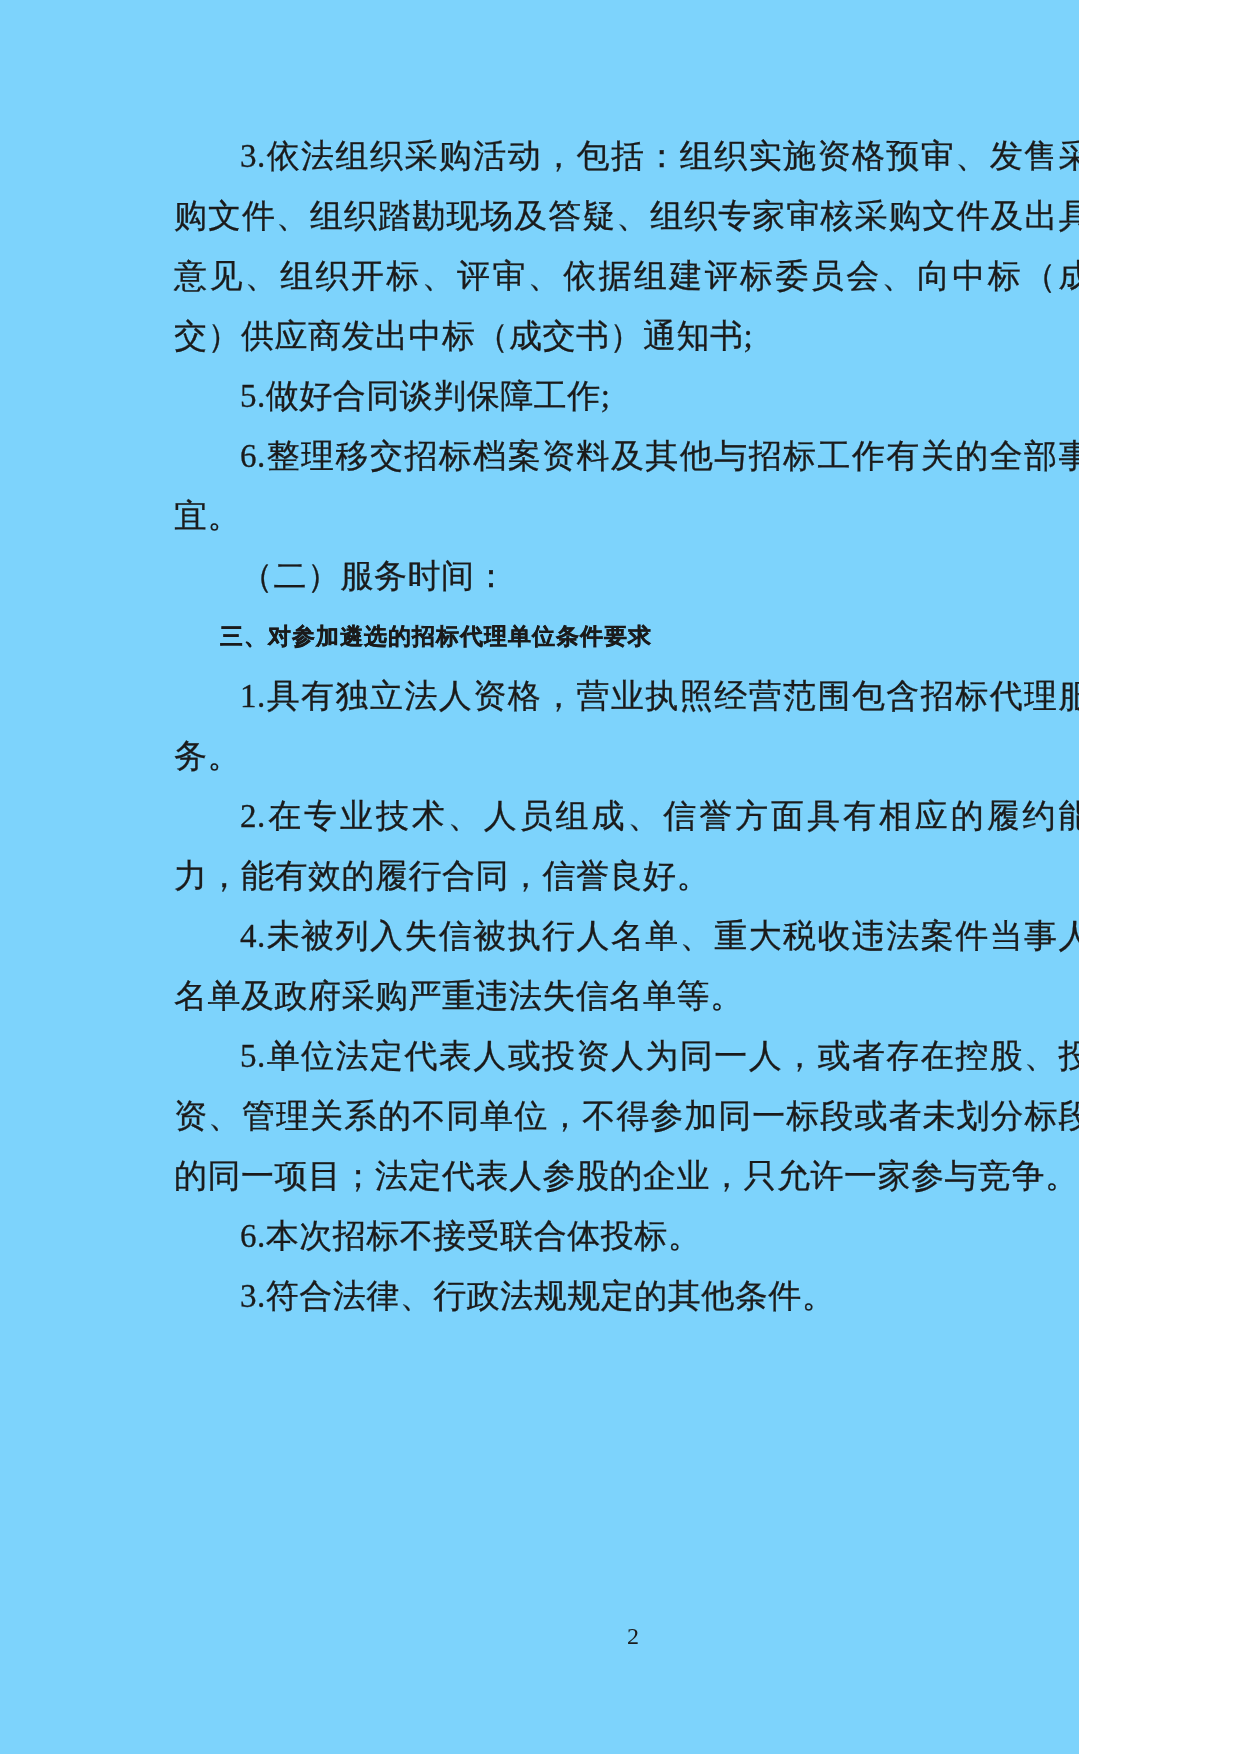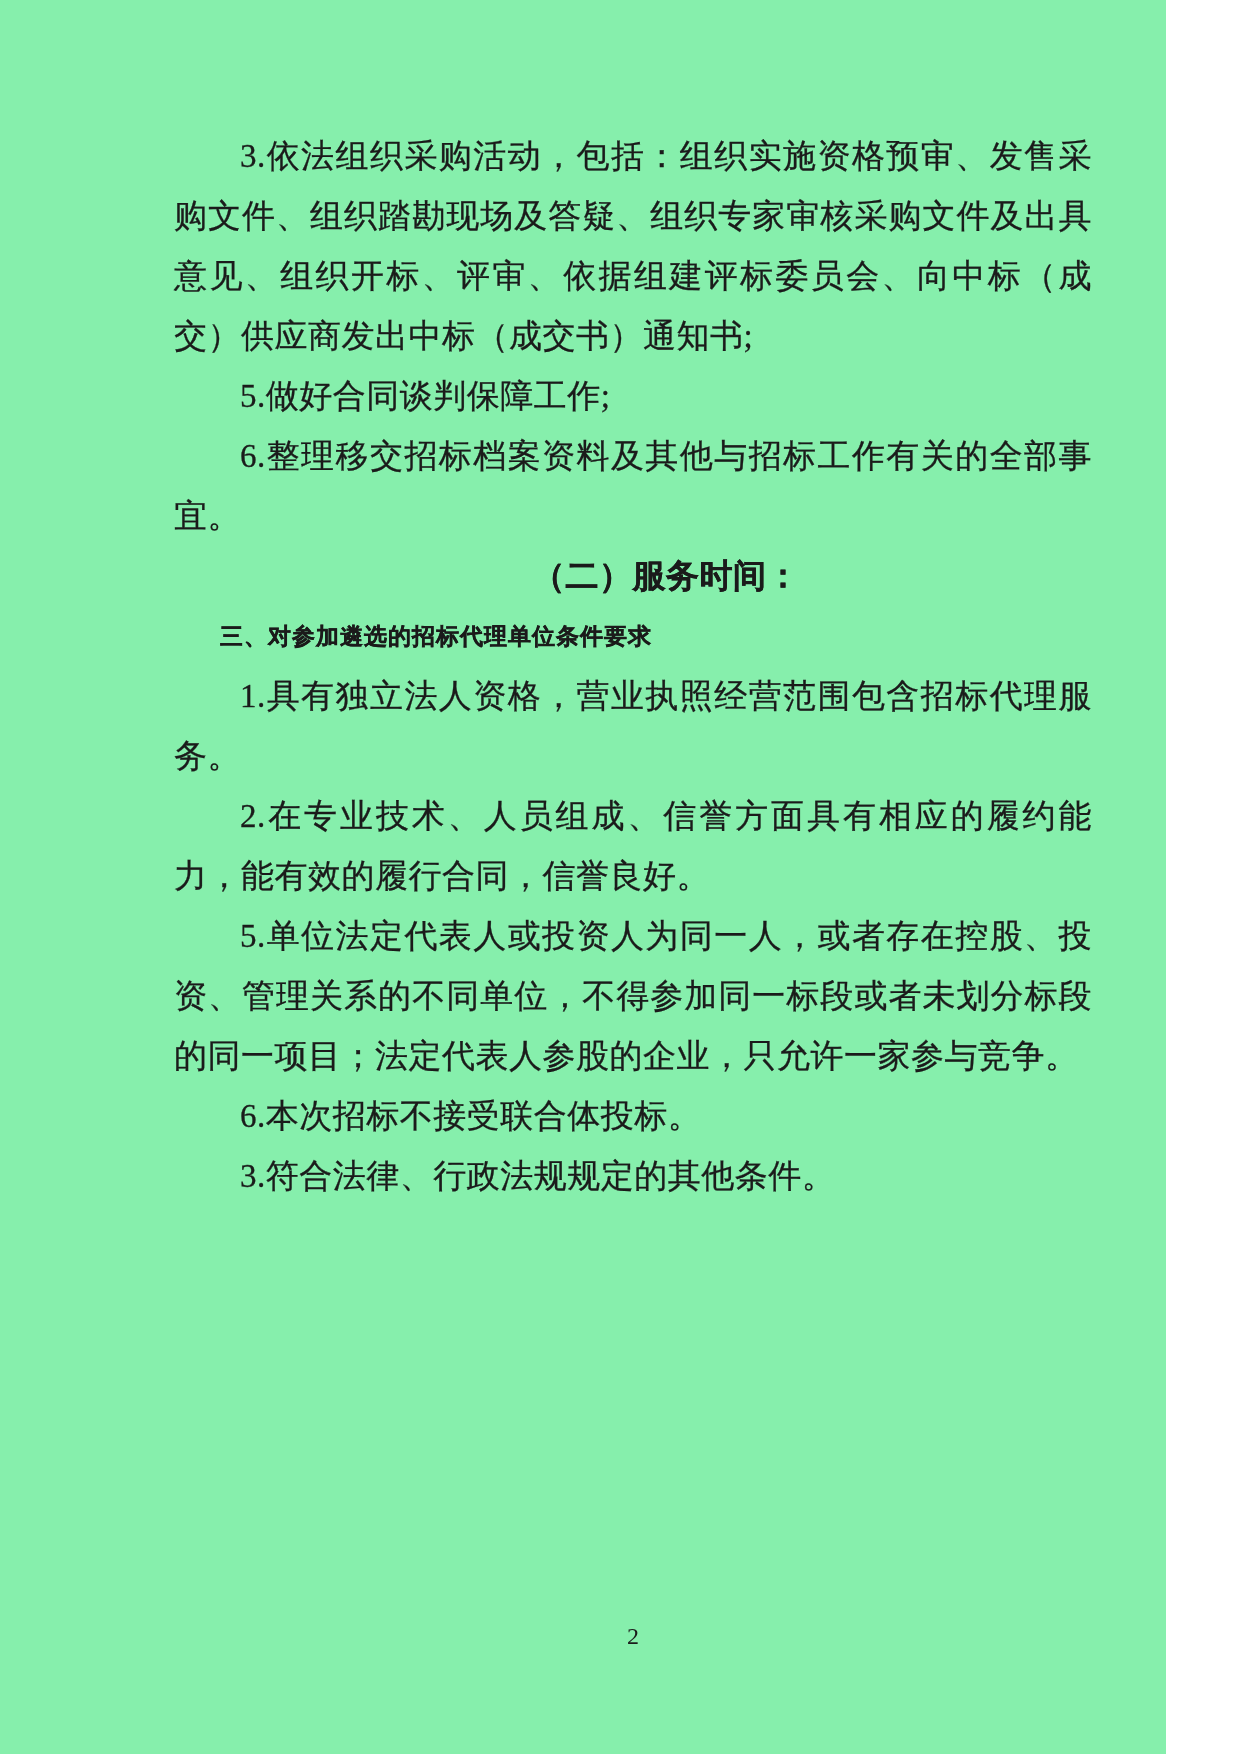--- a/index.html
+++ b/index.html
@@ -2,23 +2,23 @@
 <html><head>
 <meta charset="utf-8">
 <style>
   html, body {
     margin: 0;
     padding: 0;
     background: #ffffff;
   }
   .sheet {
     position: relative;
-    width: 1166px;
+    width: 1079px;
     height: 1754px;
-    background: #86efac;
+    background: #7dd3fc;
     overflow: hidden;
     color: #1b1b1b;
   }
   .content {
     position: absolute;
     left: 174px;
     top: 126px;
     width: 918px;
   }
   .para {
@@ -26,22 +26,22 @@
     font-family: "Liberation Serif", "DejaVu Serif", serif;
     font-size: 33px;
     line-height: 60px;
     letter-spacing: 0.5px;
     text-align: justify;
     text-indent: 2em;
     color: #1b1b1b;
     -webkit-text-stroke: 0.3px #1b1b1b;
   }
   .para.subheading {
-    font-weight: bold;
-    text-align: center;
+    font-weight: normal;
+    text-align: left;
   }
   .para.heading {
     font-family: "Liberation Sans", "DejaVu Sans", sans-serif;
     font-weight: bold;
     text-align: left;
     font-size: 23px;
     letter-spacing: 1px;
   }
   .page-number {
     position: absolute;
@@ -60,18 +60,19 @@
 
 <div class="sheet">
   <div class="content">
     <p class="para">3.依法组织采购活动，包括：组织实施资格预审、发售采购文件、组织踏勘现场及答疑、组织专家审核采购文件及出具意见、组织开标、评审、依据组建评标委员会、向中标（成交）供应商发出中标（成交书）通知书;</p>
     <p class="para">5.做好合同谈判保障工作;</p>
     <p class="para">6.整理移交招标档案资料及其他与招标工作有关的全部事宜。</p>
     <p class="para subheading">（二）服务时间：</p>
     <p class="para heading">三、对参加遴选的招标代理单位条件要求</p>
     <p class="para">1.具有独立法人资格，营业执照经营范围包含招标代理服务。</p>
     <p class="para">2.在专业技术、人员组成、信誉方面具有相应的履约能力，能有效的履行合同，信誉良好。</p>
+    <p class="para">4.未被列入失信被执行人名单、重大税收违法案件当事人名单及政府采购严重违法失信名单等。</p>
     <p class="para">5.单位法定代表人或投资人为同一人，或者存在控股、投资、管理关系的不同单位，不得参加同一标段或者未划分标段的同一项目；法定代表人参股的企业，只允许一家参与竞争。</p>
     <p class="para">6.本次招标不接受联合体投标。</p>
     <p class="para">3.符合法律、行政法规规定的其他条件。</p>
   </div>
   <div class="page-number">2</div>
 </div>
 
 </body></html>

